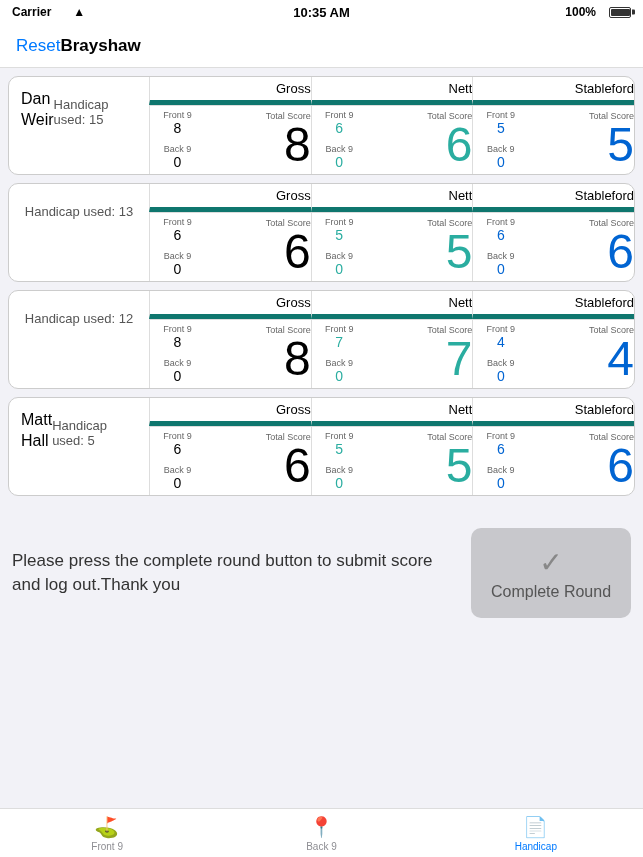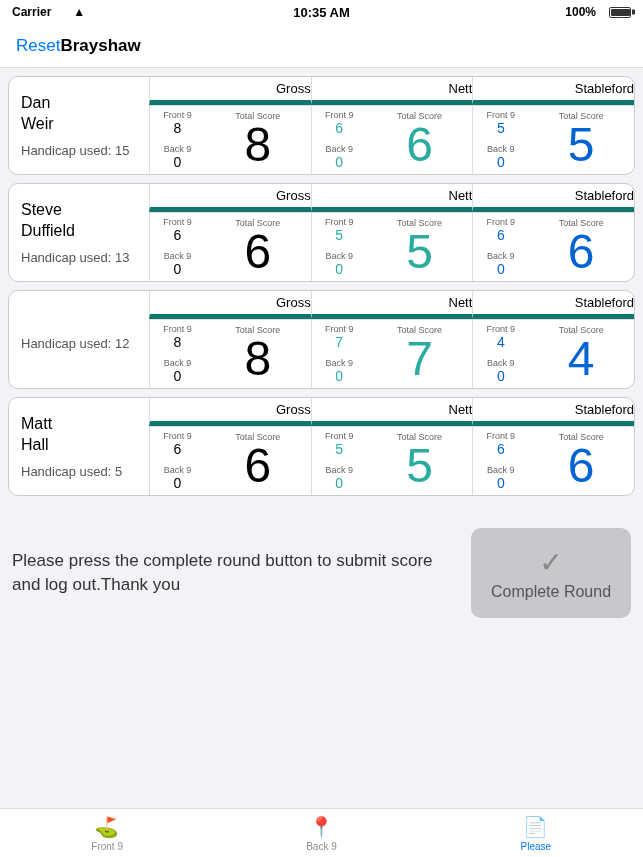--- a/index.html
+++ b/index.html
@@ -83,21 +83,20 @@
       margin-bottom: 8px;
       display: flex;
       overflow: hidden;
     }
 
     .player-info {
       width: 140px;
       min-width: 140px;
       padding: 12px;
       display: flex;
-      flex-direction: column;
       justify-content: center;
     }
     .player-name {
       font-size: 16px;
       font-weight: 400;
       color: #000;
       line-height: 1.3;
     }
     .player-handicap {
       font-size: 13px;
@@ -153,21 +152,21 @@
       width: 55px;
       display: flex;
       flex-direction: column;
       align-items: center;
       padding: 4px 2px;
       gap: 8px;
     }
     .score-col-wide {
       flex: 1;
       display: flex;
-      align-items: center;
+      align-items: flex-end;
       justify-content: center;
     }
     .cell-label {
       font-size: 9px;
       color: #666;
       text-align: center;
     }
     .cell-val {
       font-size: 14px;
       color: #000;
@@ -329,21 +328,20 @@
             <div class="score-col-wide" style="flex-direction: column; gap: 0px;">
               <div style="font-size:9px;color:#666;text-align:center;">Total Score</div>
               <span class="total-value blue">5</span>
             </div>
           </div>
         </div>
       </div>
     </div>
     <div class="player-card">
       <div class="player-info">
-        <div class="player-name">Steve<br>Duffield</div>
         <div class="player-handicap">Handicap used: 13</div>
       </div>
       <div class="score-sections">
 
         <div class="score-headers">
           <div class="section-col-header" style="flex:1; border-left:1px solid #ddd;">Gross</div>
           <div class="section-col-header" style="flex:1; border-left:1px solid #ddd;">Nett</div>
           <div class="section-col-header" style="flex:1; border-left:1px solid #ddd;">Stableford</div>
         </div>
 
@@ -553,15 +551,15 @@
   <div class="tab-item">
     <span class="tab-icon">⛳</span>
     <span class="tab-label">Front 9</span>
   </div>
   <div class="tab-item">
     <span class="tab-icon">📍</span>
     <span class="tab-label">Back 9</span>
   </div>
   <div class="tab-item">
     <span class="tab-icon active">📄</span>
-    <span class="tab-label active">Please</span>
+    <span class="tab-label active">Handicap</span>
   </div>
 </div>
 
 </body></html>

